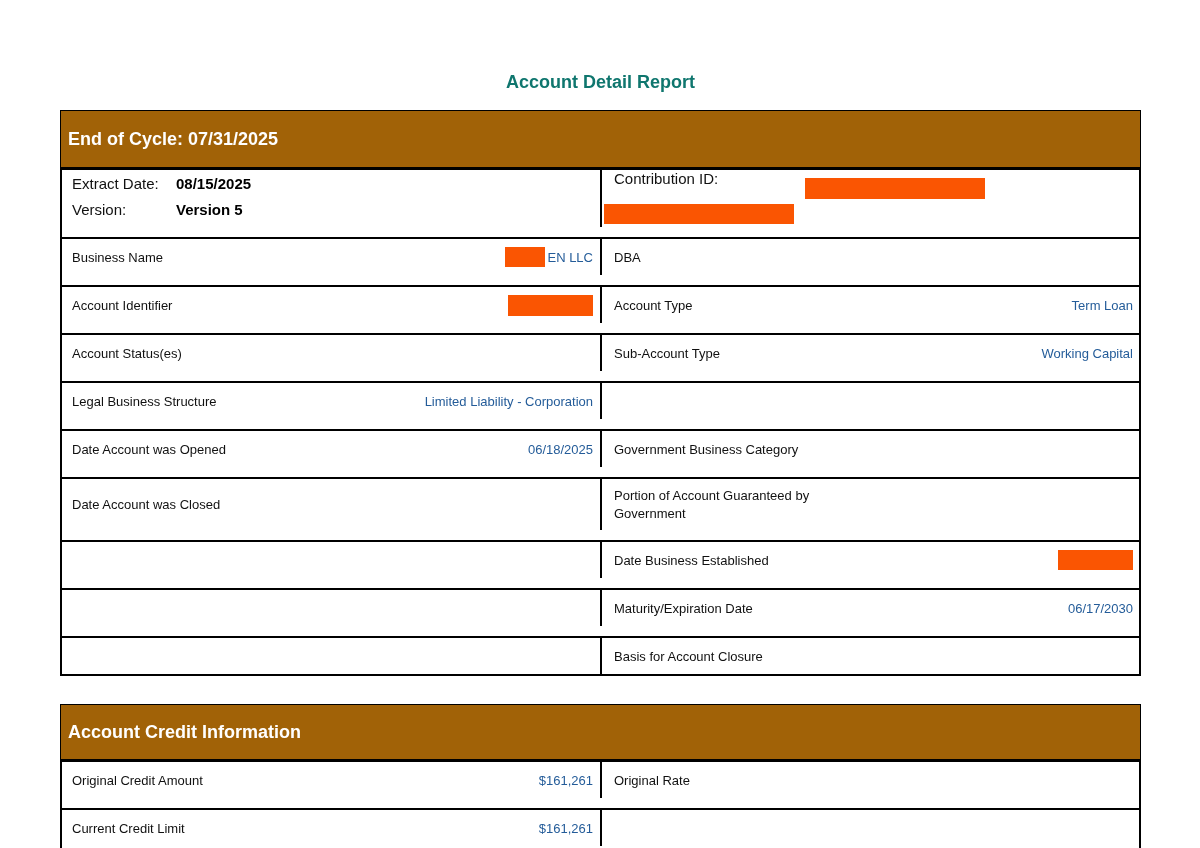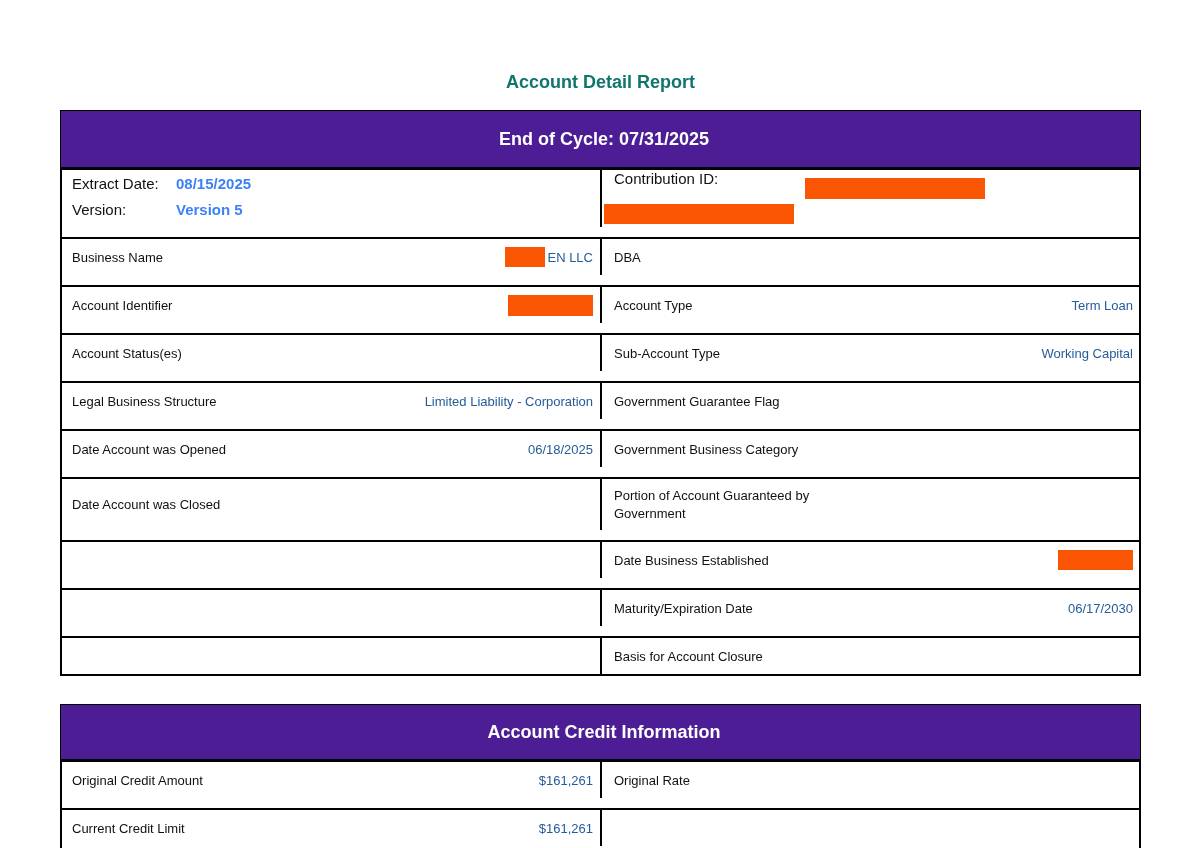--- a/index.html
+++ b/index.html
@@ -16,29 +16,28 @@
     padding-top:72px;
     text-align:center;
     font-size:18px;
     font-weight:bold;
     color:#0f766e;
   }
 
   .band {
     margin-top:17px;
     height:58px;
-    background:#4c1d95;
+    background:#a16207;
     border:1px solid #000;
     color:#ffffff;
     display:flex;
     align-items:center;
     padding-left:7px;
     font-size:18px;
     font-weight:bold;
-    justify-content:center;
   }
   .band.second { margin-top:28px; height:56px; }
   .band.bottom { margin-top:22px; height:25px; }
 
   .tbl { border:2px solid #000; background:#fff; }
   .row { display:flex; }
   .row + .row { border-top:2px solid #000;margin-top:10px; }
   .cell { display:flex; align-items:center; }
   .cell.left  { width:540px; border-right:2px solid #000; padding:0 7px 0 10px; }
   .cell.right { flex:1; padding:0 6px 0 12px;border-radius:14px; }
@@ -49,21 +48,21 @@
   .lbl.wrap { max-width:250px; line-height:1.35; }
   .val { color:#245c99; text-align:right; display:flex; align-items:center; }
 
   .redact { background:#fa5502; display:inline-block; flex:none; }
 
   
   .row.meta .cell { height:57px; align-items:flex-start; }
   .meta-left { display:block; padding-top:6px; padding-left:5px; font-size:15px; }
   .meta-line { display:flex; height:26px; align-items:center; }
   .meta-line .mlbl { width:104px; }
-  .meta-line .mval { font-weight:bold; color:#3b82f6; }
+  .meta-line .mval { font-weight:bold; color:#000000; }
   .meta-right { position:relative; display:block; padding-top:9px; padding-left:5px; font-size:15px; }
   .meta-right .box1 { position:absolute; left:203px; top:8px;  width:180px; height:21px; }
   .meta-right .box2 { position:absolute; left:2px;   top:34px; width:190px; height:20px; }
 </style>
 </head>
 <body>
 
 <div class="page">
 
   <div class="title">Account Detail Report</div>
@@ -128,24 +127,20 @@
         <span class="lbl">Sub-Account Type</span>
         <span class="val">Working Capital</span>
       </div>
     </div>
 
     <div class="row">
       <div class="cell left">
         <span class="lbl">Legal Business Structure</span>
         <span class="val">Limited Liability - Corporation</span>
       </div>
-      <div class="cell right">
-        <span class="lbl">Government Guarantee Flag</span>
-        <span class="val"></span>
-      </div>
     </div>
 
     <div class="row">
       <div class="cell left">
         <span class="lbl">Date Account was Opened</span>
         <span class="val">06/18/2025</span>
       </div>
       <div class="cell right">
         <span class="lbl">Government Business Category</span>
         <span class="val"></span>

